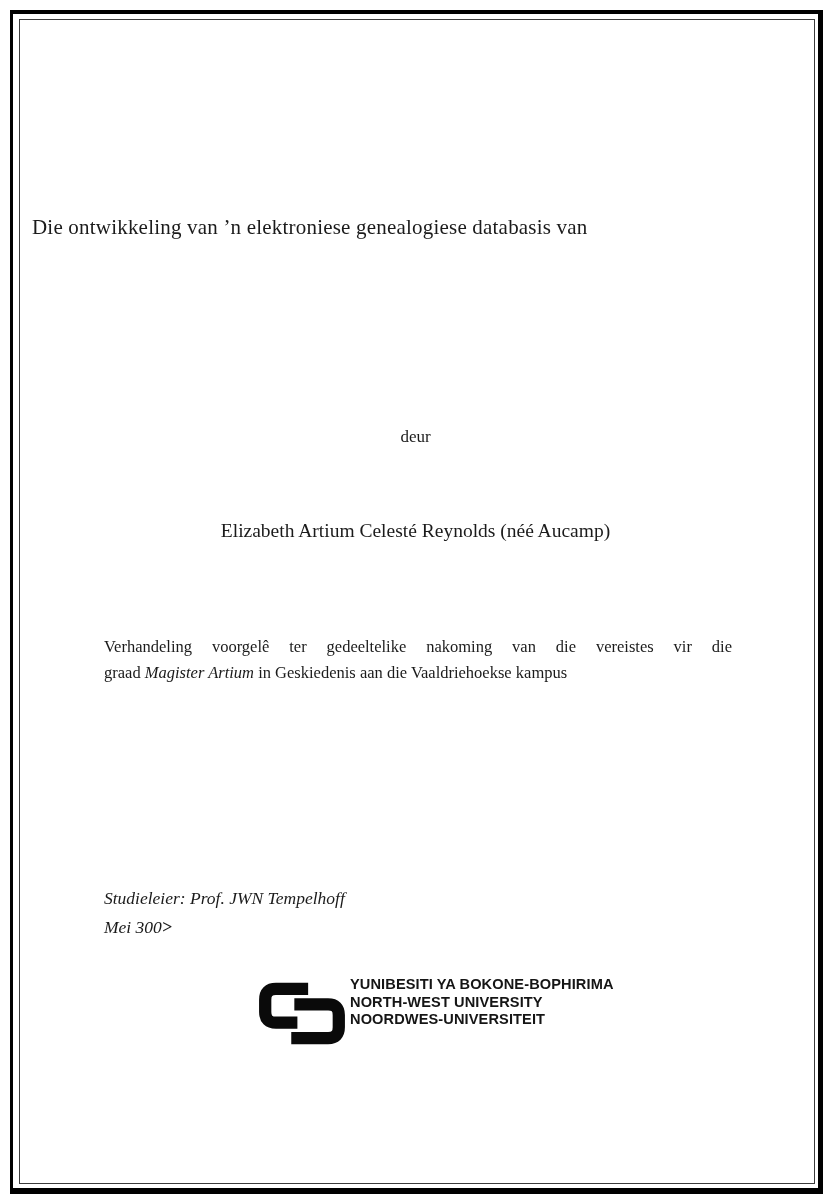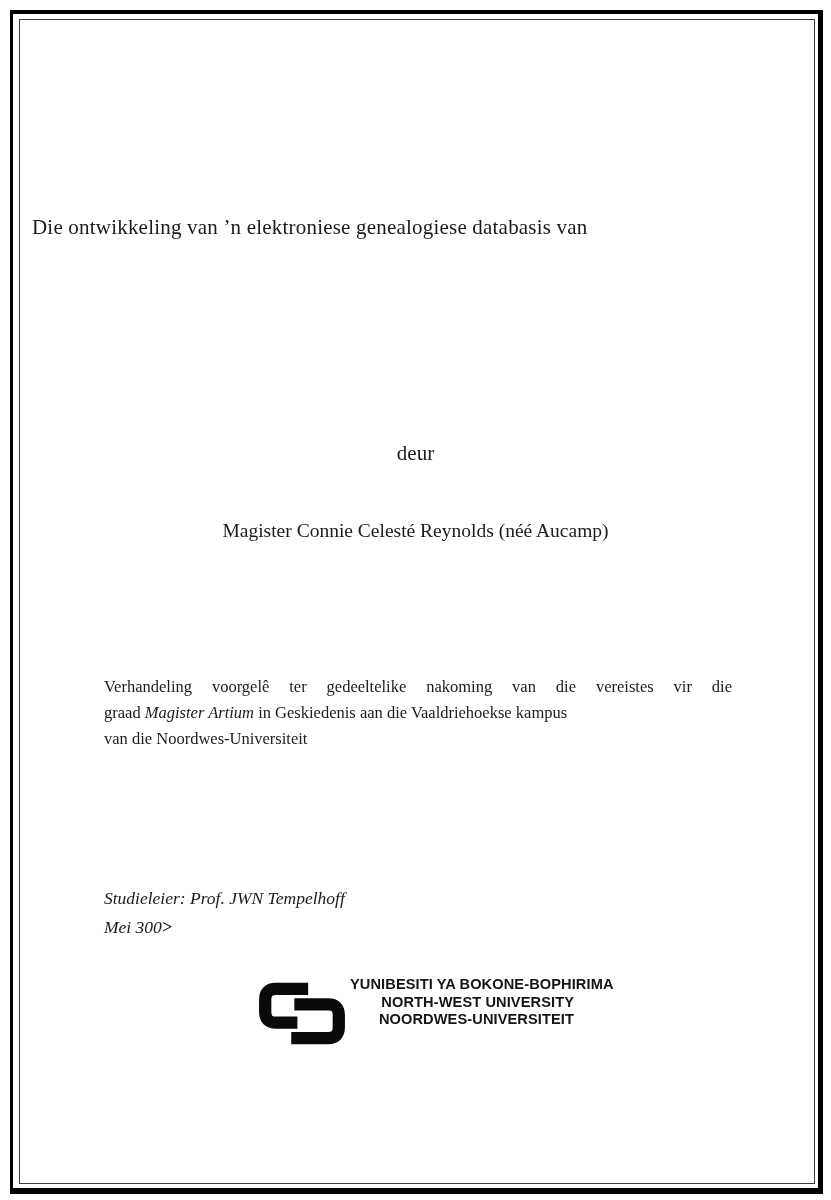--- a/index.html
+++ b/index.html
@@ -25,29 +25,29 @@
     pointer-events: none;
   }
   .title-block {
     position: absolute; top: 205px; left: 0; width: 100%;
     text-align: left;
     font-size: 21px; line-height: 44px;
     letter-spacing: 0.2px;
     padding-left: 32px;
   }
   .byline-label {
-    position: absolute; top: 441px; left: 0; width: 100%;
-    text-align: center; font-size: 21px;
+    position: absolute; top: 427px; left: 0; width: 100%;
+    text-align: center; font-size: 17px;
   }
   .author-line {
     position: absolute; top: 520px; left: 0; width: 100%;
     text-align: center; font-size: 19.5px;
   }
   .submission-block {
-    position: absolute; top: 674px; left: 104px; width: 628px;
+    position: absolute; top: 634px; left: 104px; width: 628px;
     font-size: 16.5px; line-height: 26px;
   }
   .justify-line {
     text-align: justify;
     text-align-last: justify;
   }
   .italic { font-style: italic; }
   .footer-block {
     position: absolute; top: 884px; left: 104px;
     font-size: 17.5px; line-height: 29px; font-style: italic;
@@ -58,21 +58,20 @@
     letter-spacing: -1px;
   }
   .logo-lockup {
     position: absolute; top: 975px; left: 256px;
     display: flex; align-items: flex-start;
   }
   .logo-mark { width: 92px; height: 71px; display: block; margin-top: 3px; }
   .logo-text {
     margin-left: 2px;
     width: 224px;
-    text-align: right;
     font-family: "Liberation Sans", "DejaVu Sans", sans-serif;
     font-weight: bold;
     font-size: 14.6px;
     line-height: 17.6px;
     letter-spacing: 0.1px;
     color: #151515;
     margin-top: 1px;
     white-space: nowrap;
   }
 </style>
@@ -81,26 +80,25 @@
 
 <div class="border-outer"></div>
 <div class="border-inner"></div>
 
 <div class="title-block">
   <div>Die ontwikkeling van ’n elektroniese genealogiese databasis van</div>
 </div>
 
 <div class="byline-label">deur</div>
 
-<div class="author-line">Magister Connie Celesté Reynolds (néé Aucamp)</div>
+<div class="author-line">Elizabeth Artium Celesté Reynolds (néé Aucamp)</div>
 
 <div class="submission-block">
   <div class="justify-line">Verhandeling voorgelê ter gedeeltelike nakoming van die vereistes vir die</div>
   <div><span>graad </span><span class="italic">Magister Artium</span><span> in Geskiedenis aan die Vaaldriehoekse kampus</span></div>
-  <div>van die Noordwes-Universiteit</div>
 </div>
 
 <div class="footer-block">
   <div>Studieleier: Prof. JWN Tempelhoff</div>
   <div><span>Mei 300</span><span class="date-glyph">&gt;</span></div>
 </div>
 
 <div class="logo-lockup">
   <svg class="logo-mark" viewBox="0 0 120 92" aria-hidden="true">
 

